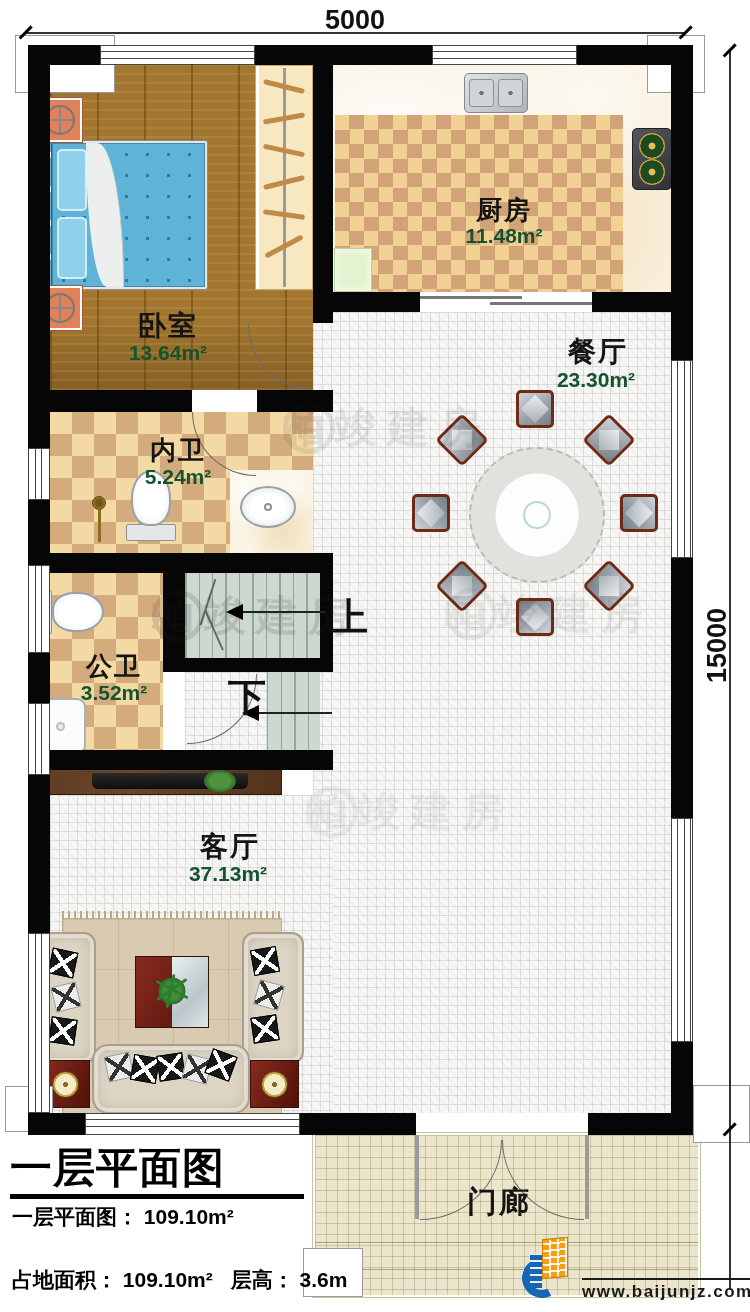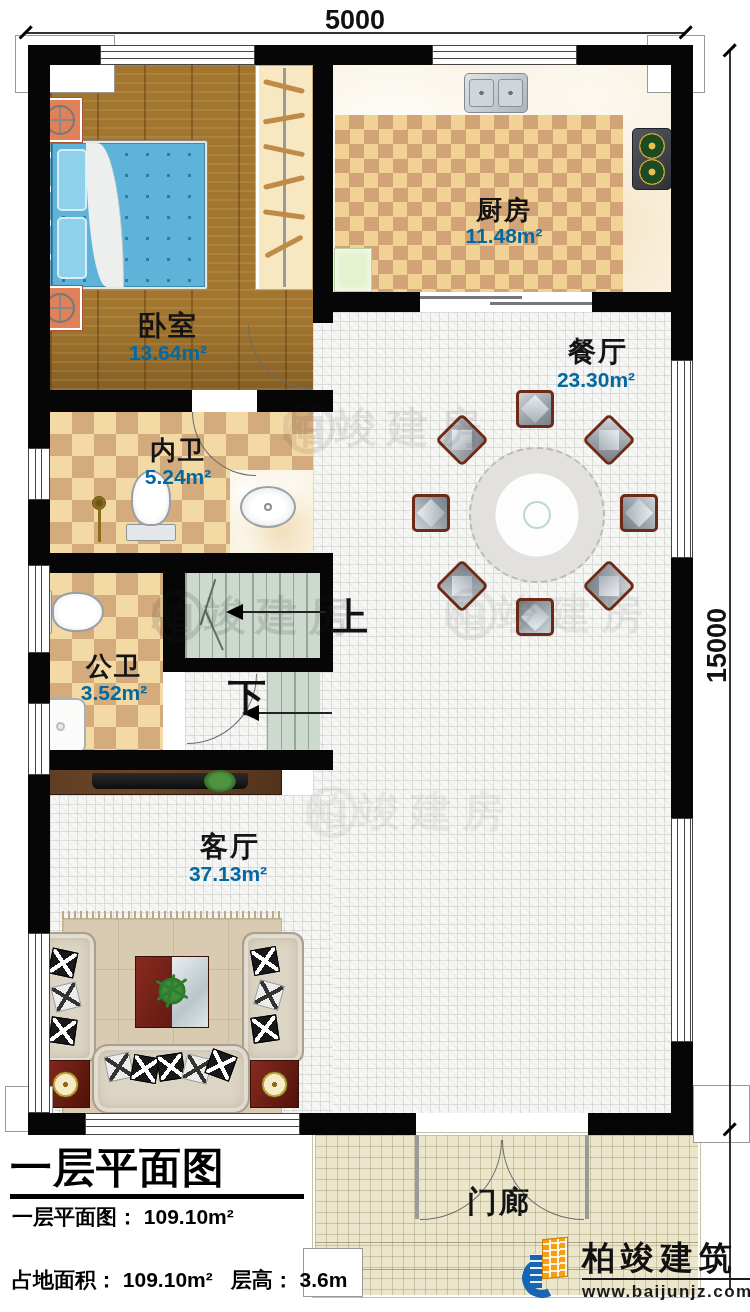--- a/index.html
+++ b/index.html
@@ -48,21 +48,21 @@
   .extbox{z-index:2;background:#fff;border:1px solid #999;}
   .door{z-index:4;border:1.5px solid #6b6b6b;background:transparent;}
   .door.bl{border-top:none;border-right:none;border-bottom-left-radius:100%;}
   .door.br{border-top:none;border-left:none;border-bottom-right-radius:100%;}
   .doorframe{z-index:4;background:#9a9a9a;}
   .slider{z-index:4;background:#777;}
 
   
   .roomname{z-index:5;color:#141414;font-weight:bold;font-size:26px;white-space:nowrap;
     transform:translate(-50%,-50%);letter-spacing:2px;}
-  .roomarea{z-index:5;color:#0369a1;font-weight:bold;font-size:21px;white-space:nowrap;
+  .roomarea{z-index:5;color:#14532d;font-weight:bold;font-size:21px;white-space:nowrap;
     transform:translate(-50%,-50%);}
   .updown{z-index:5;color:#101010;font-weight:bold;font-size:38px;}
   .dimtext{z-index:5;color:#111;font-weight:bold;font-size:27px;white-space:nowrap;}
   .dimline{z-index:5;background:#333;}
   .tick{z-index:5;width:17px;height:2.5px;background:#000;transform:rotate(-45deg);}
 
   
   .furn{z-index:2;}
   .cushion{width:26px;height:26px;background:#181818;border:1px solid #000;
     background-image:
@@ -325,18 +325,17 @@
     <span style="position:static;font-size:21px;font-weight:bold;">层高： 3.6m</span>
   </div>
 
   <div class="brandrow" style="left:520px;top:1236px;">
     <div style="position:relative;width:54px;height:62px;flex:0 0 auto;">
       <div style="left:2px;top:22px;width:40px;height:40px;border:8px solid transparent;border-bottom-color:#1766b5;border-left-color:#1766b5;border-radius:50%;transform:rotate(18deg);"></div>
       <div style="left:22px;top:2px;width:26px;height:40px;background:#f59f13;transform:skewY(-6deg);background-image:repeating-linear-gradient(0deg,transparent 0 5px,rgba(255,255,255,.85) 5px 7px),repeating-linear-gradient(90deg,transparent 0 6px,rgba(255,255,255,.85) 6px 8px);border:1px solid #c87f0a;"></div>
       <div style="left:10px;top:18px;width:12px;height:34px;background:#1766b5;background-image:repeating-linear-gradient(0deg,transparent 0 5px,rgba(255,255,255,.9) 5px 7px);"></div>
     </div>
     <div style="position:relative;width:176px;height:62px;flex:0 0 auto;">
-      <div style="left:0;top:0;font-size:33px;font-weight:bold;color:#101010;letter-spacing:6px;white-space:nowrap;">柏竣建筑</div>
       <div style="left:0;top:42px;font-size:17px;font-weight:bold;color:#1a1a1a;letter-spacing:1.5px;border-top:2px solid #1a1a1a;padding-top:2px;white-space:nowrap;">www.baijunjz.com</div>
     </div>
   </div>
 
 </div>
 
 </body></html>

